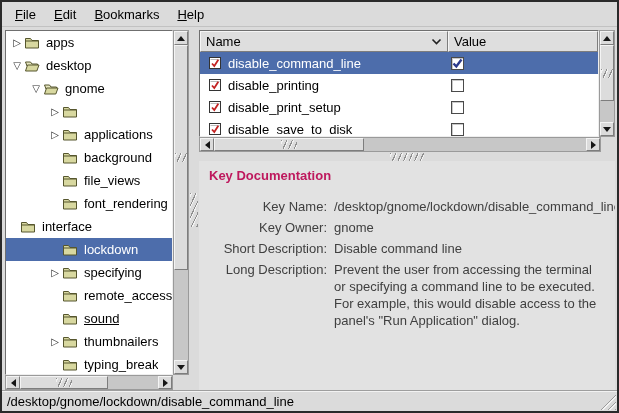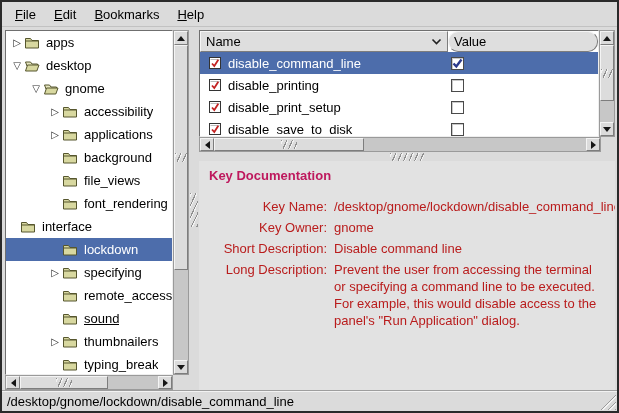--- a/index.html
+++ b/index.html
@@ -80,37 +80,37 @@
   
   .right-pane { flex:1 1 auto; display:flex; flex-direction:column; min-width:0; }
   .list-wrap { height:107px; flex:0 0 auto; display:grid; grid-template-columns:1fr 16px; }
   .list-view { grid-area:1/1; overflow:hidden; display:flex; flex-direction:column; }
   .list-header { display:flex; height:21px; flex:0 0 auto; }
   .hdr-cell {
     background:#dedede; border:1px solid; border-color:#f5f5f5 #7d7d7d #7d7d7d #f5f5f5;
     display:flex; align-items:center; padding:0 5px;text-align:center;
   }
   .hdr-name { width:248px; flex:0 0 auto; }
-  .hdr-value { flex:1 1 auto;border-radius:10px; }
+  .hdr-value { flex:1 1 auto; }
   .sort-ind { margin-left:auto; display:inline-flex; }
   .list-row { height:22px; display:flex; align-items:center; }
   .list-row.selected { background:#4d6dab; color:#fff; }
   .cell-name { width:248px; flex:0 0 auto; display:flex; gap:6px; padding-left:8px; overflow:hidden; }
   .cell-value { flex:1 1 auto; display:flex; align-items:center; padding-left:3px; }
   .key-icon { width:14px; height:14px; flex:0 0 auto; display:inline-flex; }
   .checkbox {
     width:13px; height:13px; background:#fff;
     border:1px solid #4a4a4a; box-shadow:inset 1px 1px 0 #c9c9c9;
     display:flex; align-items:center; justify-content:center;
   }
 
   
   .doc-panel { flex:1 1 auto; background:#e2e2e2; padding:7px 10px 0 10px; overflow:hidden; }
   .doc-title { font-weight:bold; color:#be185d; margin-bottom:15px; }
-  .doc-row { display:flex; margin-bottom:4px; line-height:17px; color:#b91c1c; }
+  .doc-row { display:flex; margin-bottom:4px; line-height:17px; color:#404040; }
   .doc-label { width:118px; flex:0 0 auto; text-align:right; margin-right:7px; }
   .doc-value { width:298px; }
 
   
   .statusbar {
     height:21px; flex:0 0 auto; background:#dbdbdb;
     border-top:1px solid #9e9e9e; box-shadow:inset 0 1px 0 #f2f2f2;
     display:flex; align-items:center; padding-left:5px; position:relative;
   }
   .resize-grip {
@@ -166,21 +166,20 @@
             <span class="tree-label">gnome</span>
           </div>
           <div class="tree-row" style="padding-left: 42px;">
             <span class="expander">▷</span>
             <span class="folder">
               <svg width="16" height="13" viewBox="0 0 16 13">
                 <path d="M1.5 2.5 h5 l1.5 2 H14.5 V12 H1.5 Z" fill="#d8d8a0" stroke="#56562e"></path>
                 <path d="M1.5 5 h13" stroke="#56562e" fill="none"></path>
               </svg>
             </span>
-            <span class="tree-label">accessibility</span>
           </div>
           <div class="tree-row" style="padding-left: 42px;">
             <span class="expander">▷</span>
             <span class="folder">
               <svg width="16" height="13" viewBox="0 0 16 13">
                 <path d="M1.5 2.5 h5 l1.5 2 H14.5 V12 H1.5 Z" fill="#d8d8a0" stroke="#56562e"></path>
                 <path d="M1.5 5 h13" stroke="#56562e" fill="none"></path>
               </svg>
             </span>
             <span class="tree-label">applications</span>

